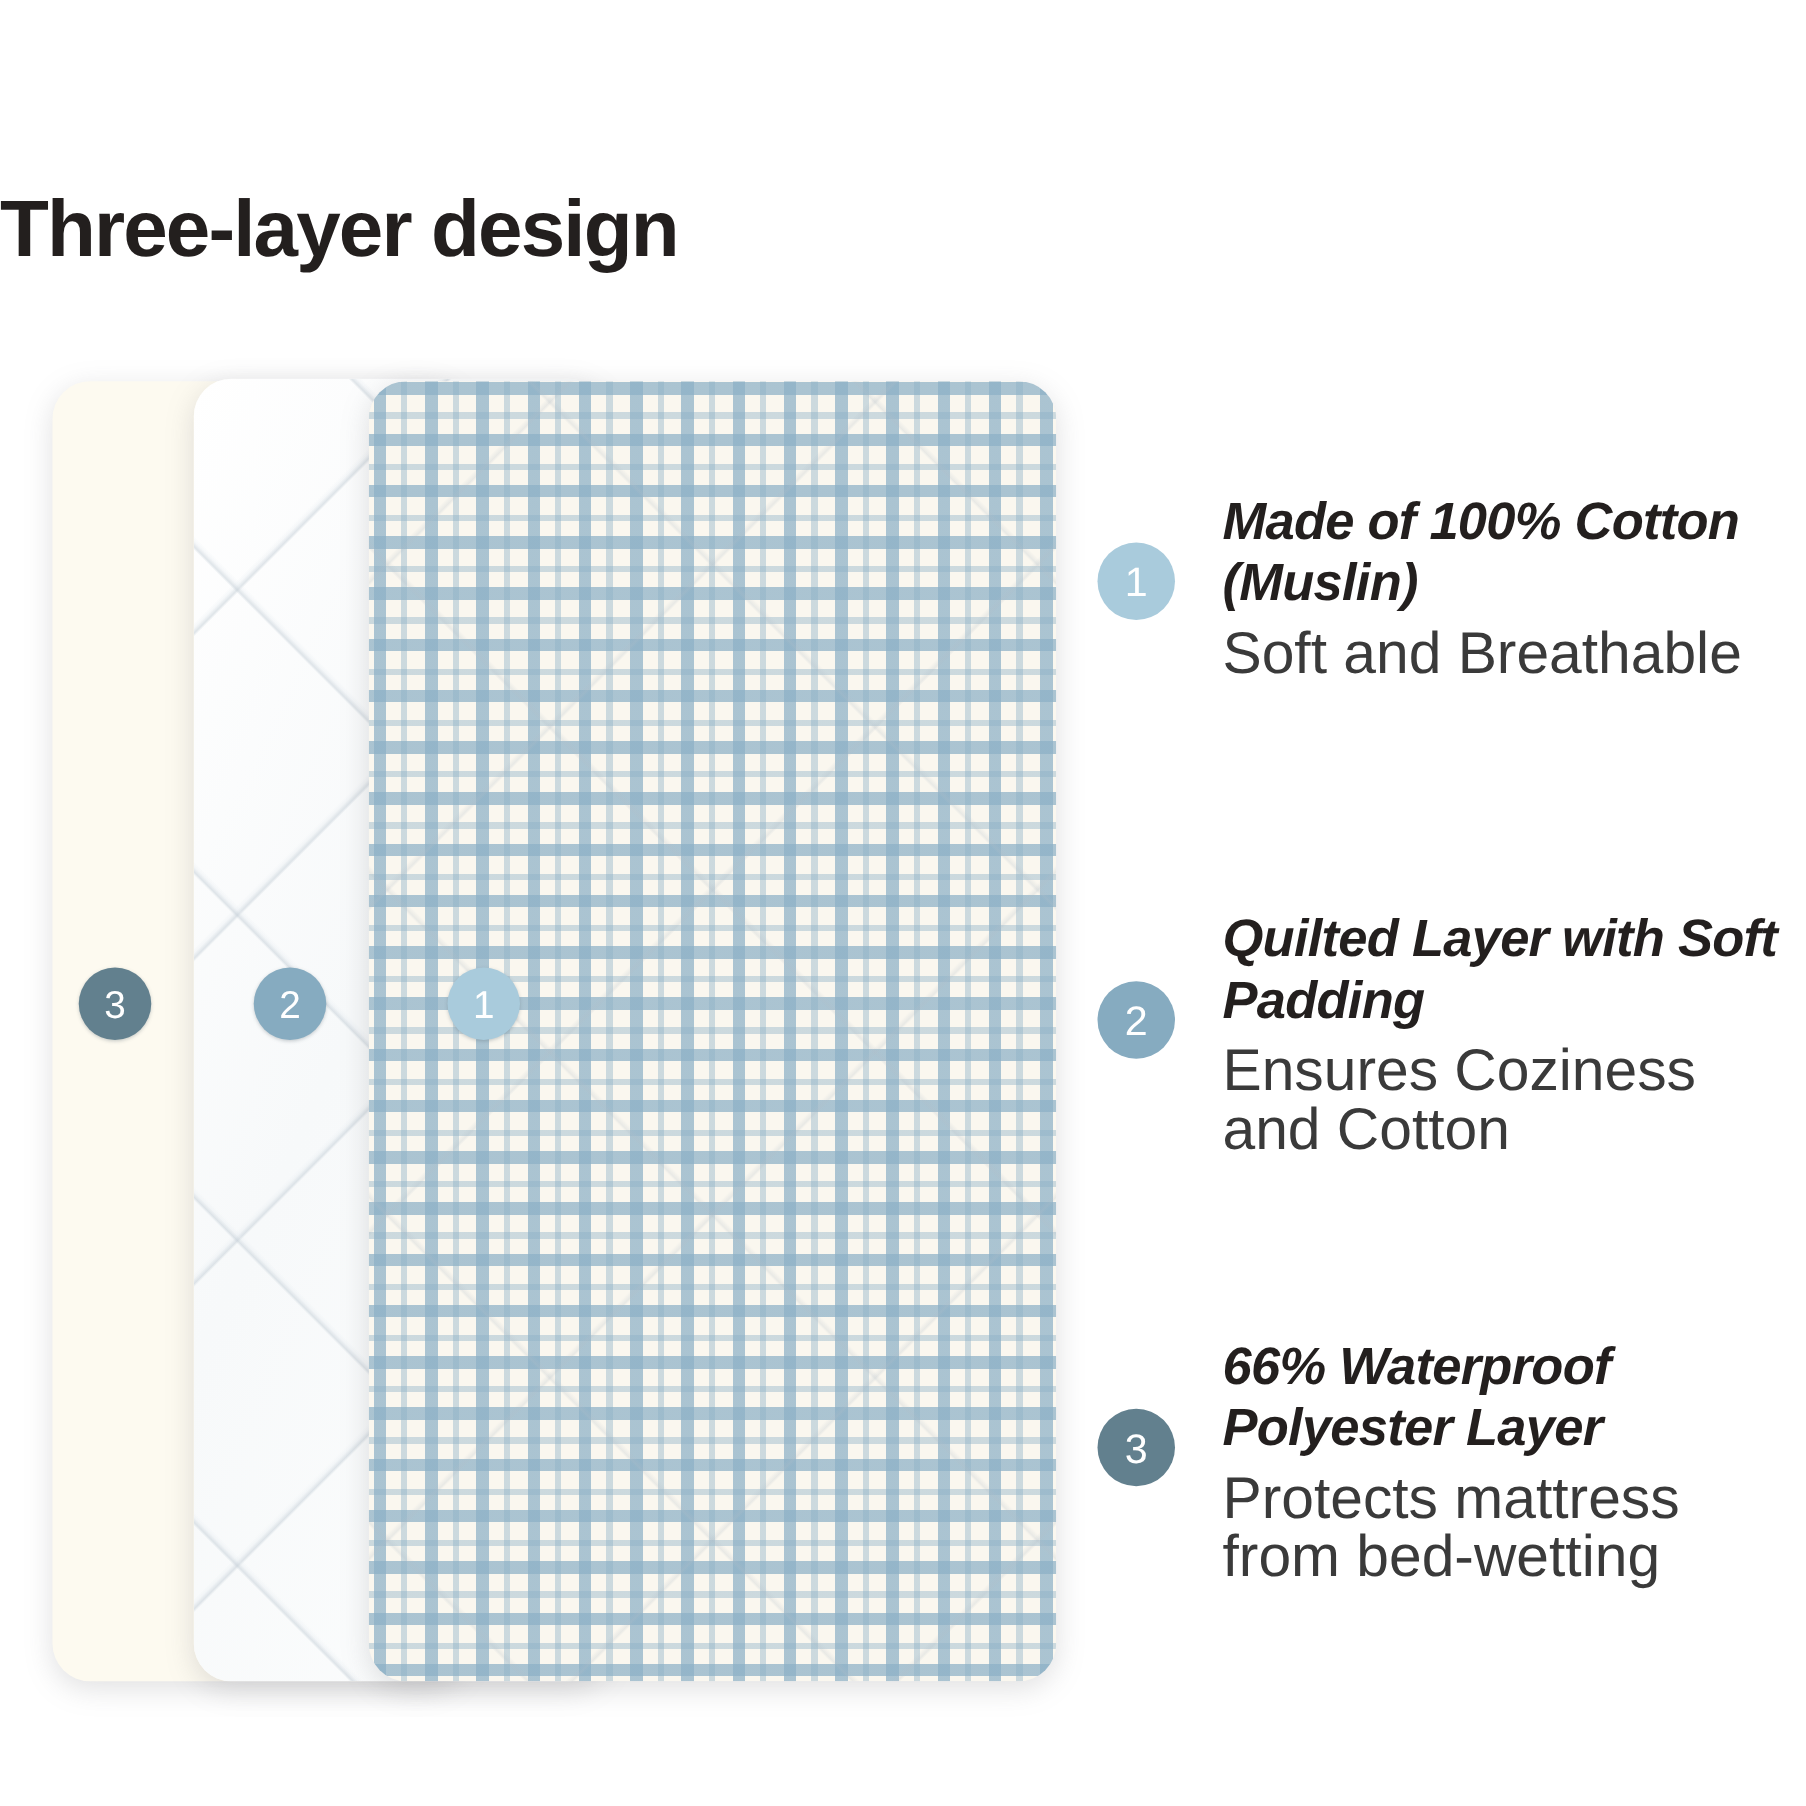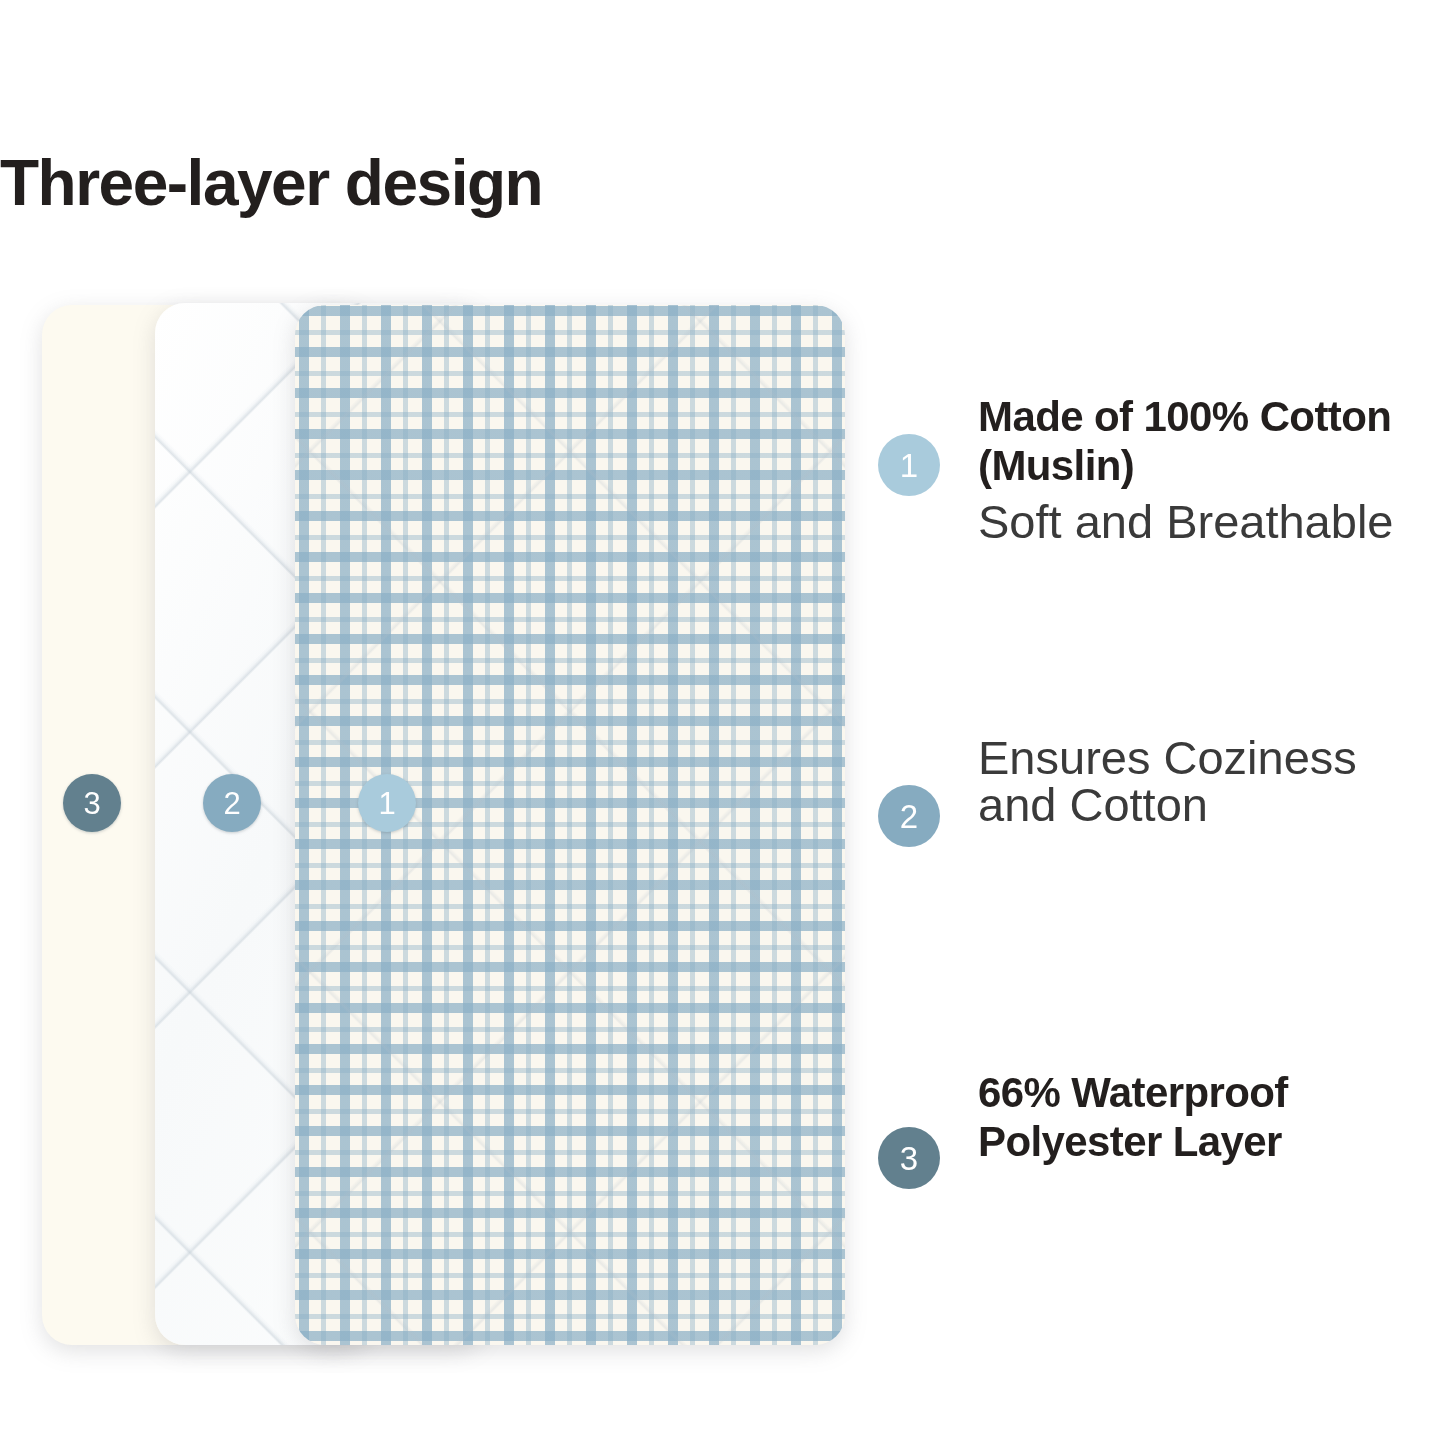--- a/index.html
+++ b/index.html
@@ -193,20 +193,21 @@
     width: 467px;
   }
 
   .feature-title {
     font-size: 42px;
     line-height: 49px;
     font-weight: 700;
     letter-spacing: -0.6px;
     color: #231f1e;
     margin: 0;
+    font-style: italic;
   }
 
   .feature-sub {
     margin: 8px 0 0 0;
     font-size: 47px;
     line-height: 47px;
     font-weight: 400;
     letter-spacing: 0px;
     color: #3a3a3a;
   }
@@ -239,25 +240,27 @@
       <div class="feature-badge">1</div>
       <div class="feature-body">
         <div class="feature-title">Made of 100% Cotton (Muslin)</div>
         <div class="feature-sub">Soft and Breathable</div>
       </div>
     </div>
 
     <div class="feature feature-2">
       <div class="feature-badge">2</div>
       <div class="feature-body">
+        <div class="feature-title">Quilted Layer with Soft Padding</div>
         <div class="feature-sub">Ensures Coziness and Cotton</div>
       </div>
     </div>
 
     <div class="feature feature-3">
       <div class="feature-badge">3</div>
       <div class="feature-body">
         <div class="feature-title">66% Waterproof Polyester Layer</div>
+        <div class="feature-sub">Protects mattress from bed-wetting</div>
       </div>
     </div>
 
   </div>
 </div>
 
 </body></html>

